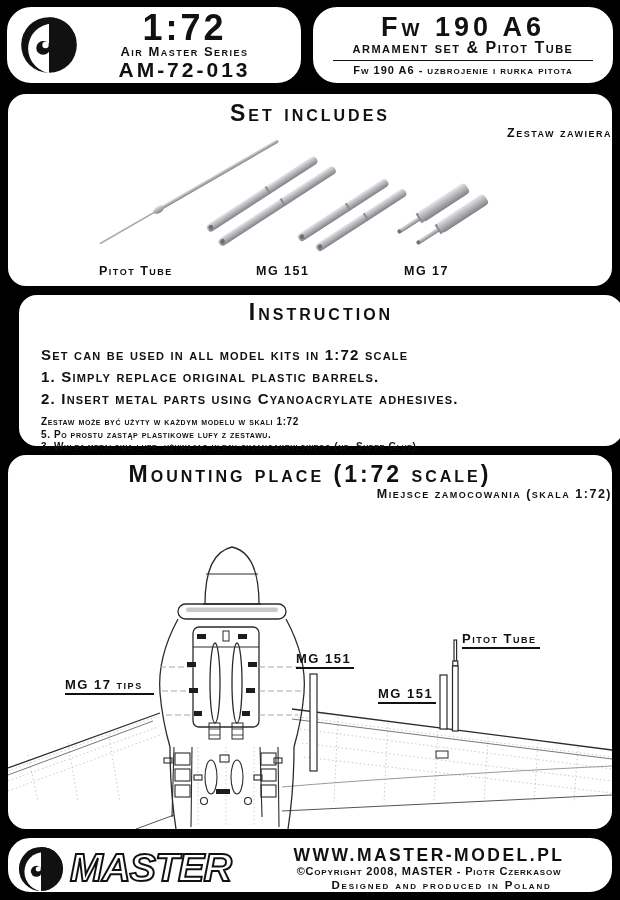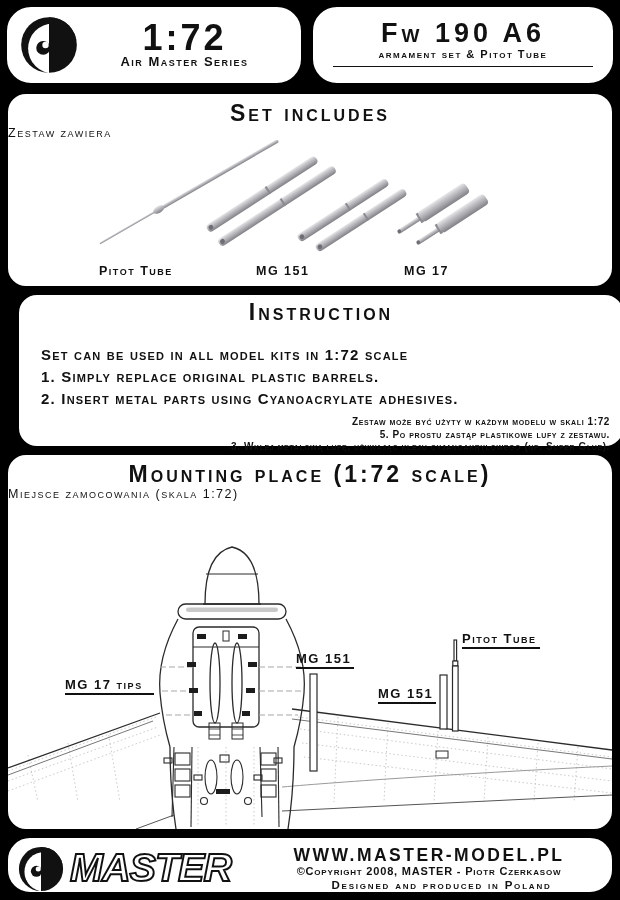--- a/index.html
+++ b/index.html
@@ -10,35 +10,35 @@
   
   .hdr-left{left:5px;top:5px;width:298px;height:80px;border-radius:26px;display:flex;align-items:center;}
   .hdr-right{left:311px;top:5px;width:304px;height:80px;border-radius:26px;display:flex;flex-direction:column;
              align-items:center;justify-content:center;}
   .logo-sm{width:58px;height:58px;margin-left:13px;flex:0 0 auto;}
   .hdr-left-txt{flex:1;display:flex;flex-direction:column;align-items:center;margin-right:10px;}
   .scale-big{font-size:36px;font-weight:700;letter-spacing:3px;line-height:34px;}
   .series{font-size:13px;font-weight:700;letter-spacing:1.5px;line-height:14px;}
   .code{font-size:21px;font-weight:700;letter-spacing:3px;line-height:21px;}
   .title{font-size:27px;font-weight:700;letter-spacing:4px;line-height:26px;}
-  .subtitle{font-size:11px;font-weight:700;letter-spacing:1.5px;line-height:16px;}
+  .subtitle{font-size:16px;font-weight:700;letter-spacing:1.5px;line-height:16px;}
   .hdr-divider{width:260px;height:0;border-top:1.5px solid #111;margin:4px 0 3px 0;}
   .subtitle-pl{font-size:11px;font-weight:700;letter-spacing:1px;}
   
   .sec-set{left:6px;top:92px;width:608px;height:196px;}
   .sec-inst{left:17px;top:293px;width:608px;height:155px;}
   .sec-mount{left:6px;top:453px;width:608px;height:378px;}
   .sec-foot{left:6px;top:836px;width:608px;height:58px;border-radius:24px;display:flex;align-items:flex-end;}
   .h1{font-size:23px;font-weight:700;letter-spacing:3px;text-align:center;line-height:26px;margin-top:6px;}
-  .h2{font-size:12.5px;font-weight:400;letter-spacing:1.5px;text-align:left;line-height:14px;}
+  .h2{font-size:12.5px;font-weight:700;letter-spacing:1.5px;text-align:right;line-height:14px;}
   .parts-svg{position:absolute;left:0;top:46px;width:604px;height:122px;}
   .part-label{position:absolute;font-size:12.5px;font-weight:700;letter-spacing:1.5px;top:170px;}
   .inst-intro,.inst-step{font-size:15px;font-weight:700;letter-spacing:1.2px;line-height:22px;margin:0 0 0 22px;}
   .inst-block{margin-top:19px;}
-  .inst-pl{font-size:10px;font-weight:700;letter-spacing:0.6px;line-height:12.5px;margin:6px 13px 0 22px;text-align:right;}
+  .inst-pl{font-size:10px;font-weight:700;letter-spacing:0.6px;line-height:12.5px;margin:6px 4px 0 22px;}
   .mount-svg{position:absolute;left:0;top:0;width:604px;height:374px;}
   .draw-label{position:absolute;font-size:13px;font-weight:700;letter-spacing:1.5px;
               border-bottom:2px solid #111;padding:0 3px 1px 0;}
   
   .logo-lg{width:46px;height:46px;margin-left:10px;flex:0 0 auto;}
   .wordmark{width:188px;height:48px;flex:0 0 auto;margin-left:2px;}
   .foot-txt{flex:1;display:flex;flex-direction:column;align-items:center;margin-right:8px;}
   .website{font-size:17.5px;font-weight:700;letter-spacing:2.5px;line-height:19px;}
   .copyright{font-size:11px;font-weight:700;letter-spacing:0.8px;line-height:13px;}
   .origin{font-size:11.5px;font-weight:700;letter-spacing:1.8px;line-height:14px;margin-left:25px;}
@@ -52,27 +52,29 @@
     <svg class="logo-sm" viewBox="0 0 100 100">
       <circle cx="50" cy="50" r="48" fill="#111"></circle>
       <circle cx="57" cy="56" r="43" fill="#fff"></circle>
       <path d="M50,2 A48,48 0 0 1 50,98 L50,2 Z" fill="#111"></path>
       <circle cx="40" cy="55" r="12" fill="#111"></circle>
       <circle cx="44" cy="50" r="5.5" fill="#fff"></circle>
     </svg>
     <div class="hdr-left-txt">
       <div class="scale-big">1:72</div>
       <div class="series sc">Air Master Series</div>
+      <div class="code">AM-72-013</div>
     </div>
   </div>
 
   <div class="box hdr-right">
     <div class="title sc">Fw 190 A6</div>
     <div class="subtitle sc">armament set &amp; Pitot Tube</div>
     <div class="hdr-divider"></div>
+    <div class="subtitle-pl sc">Fw 190 A6 - uzbrojenie i rurka pitota</div>
   </div>
 
   <div class="box sec-set">
     <div class="h1 sc">Set includes</div>
     <div class="h2 sc">Zestaw zawiera</div>
 
     <svg class="parts-svg" viewBox="0 0 604 122">
       <defs>
         <linearGradient id="mg" x1="0" y1="0" x2="0" y2="1">
           <stop offset="0" stop-color="#e9e9eb"></stop>

